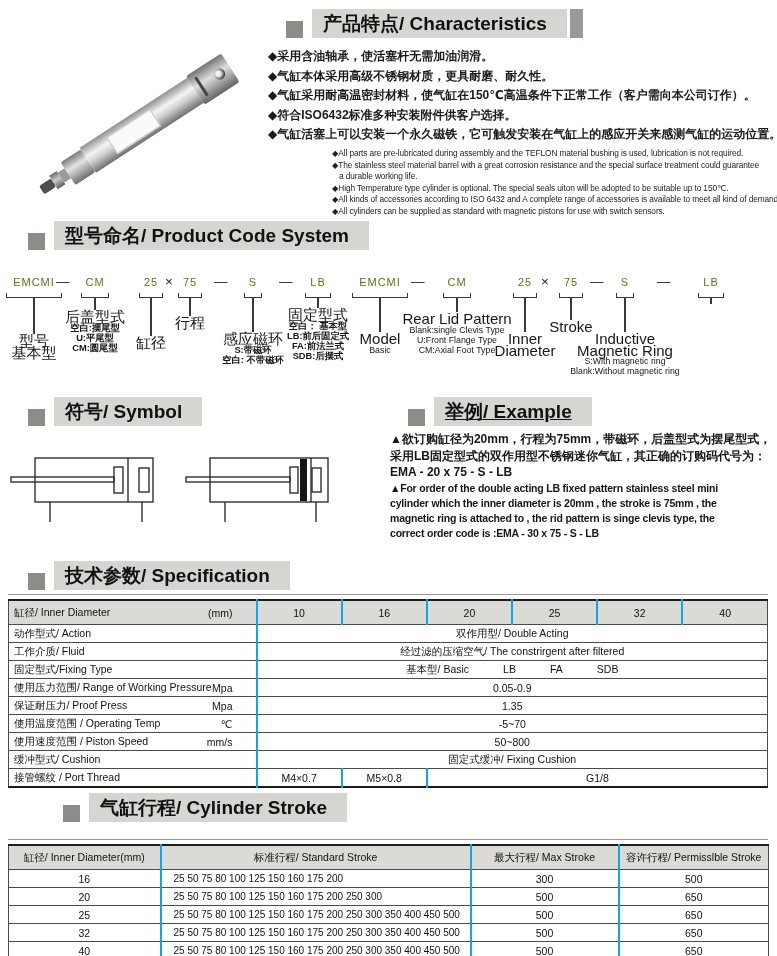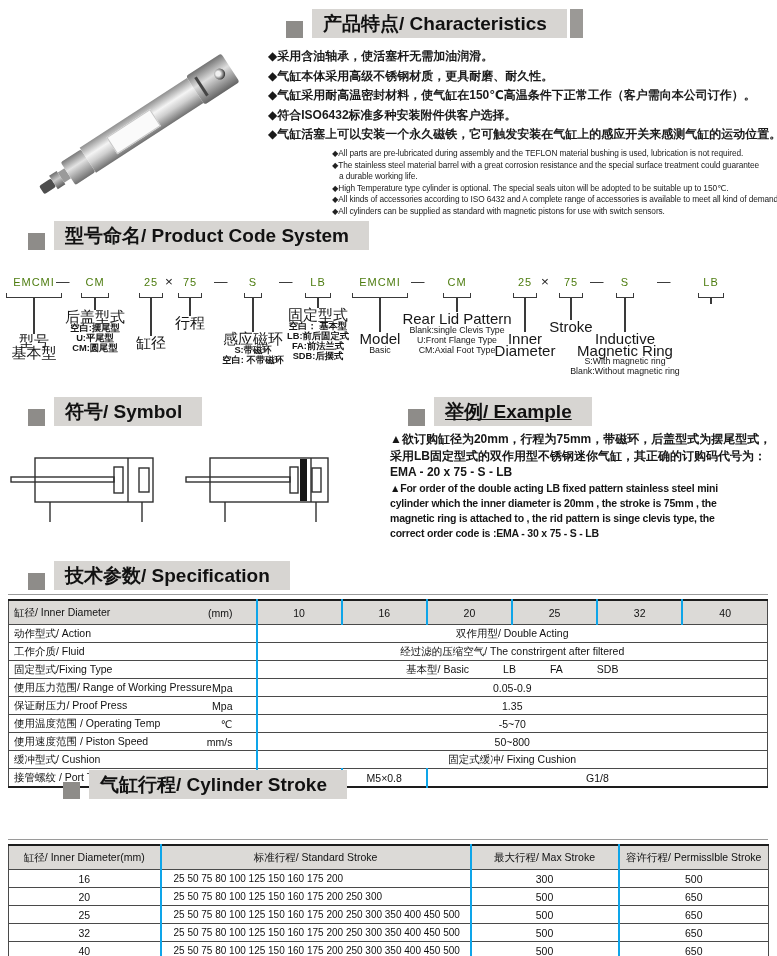--- a/index.html
+++ b/index.html
@@ -407,21 +407,21 @@
               <span class="unit"></span>
             </div>
           </td>
       <td class="bl">M4×0.7</td>
       <td class="bl">M5×0.8</td>
       <td class="bl" colspan="4">G1/8</td>
     </tr>
   </tbody>
     </table>
 
-  <div class="sec-hdr" style="left:8px;top:770px;padding-left:35px;">
+  <div class="sec-hdr" style="left:8px;top:793px;padding-left:35px;">
     <span class="sq"></span>
     <span class="bar">气缸行程/ Cylinder Stroke</span>
   </div>
   <div class="rule" style="left:8px;top:839px;width:760px;"></div>
 
   <table class="tbl stroke-tbl" style="left:8px;top:844px;">
     <colgroup>
         <col style="width:152px">
         <col style="width:310px">
         <col style="width:148px">

